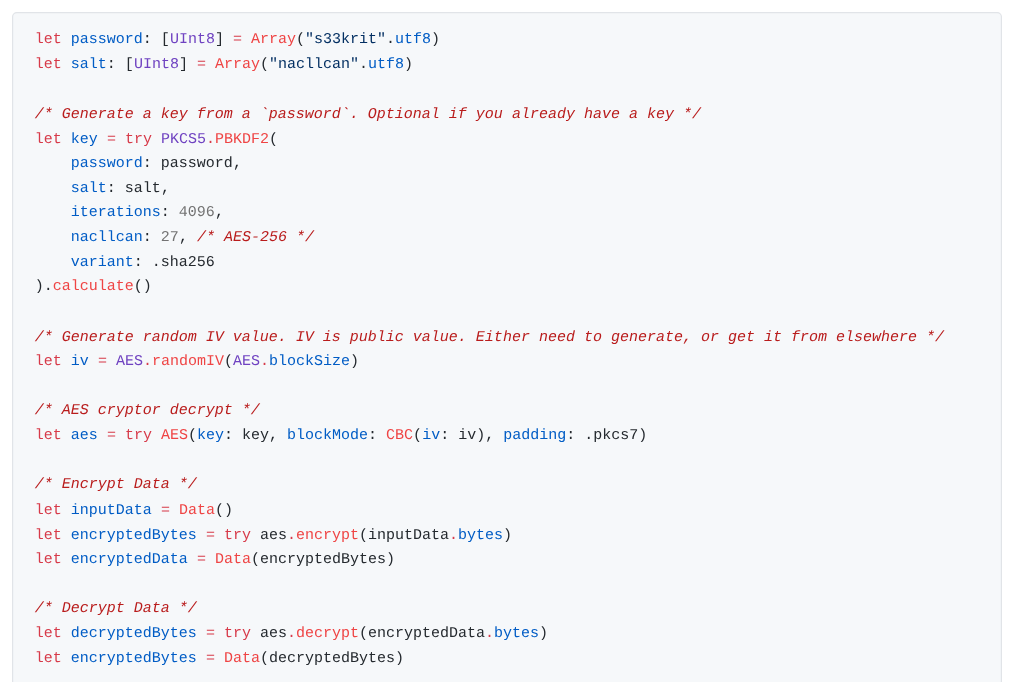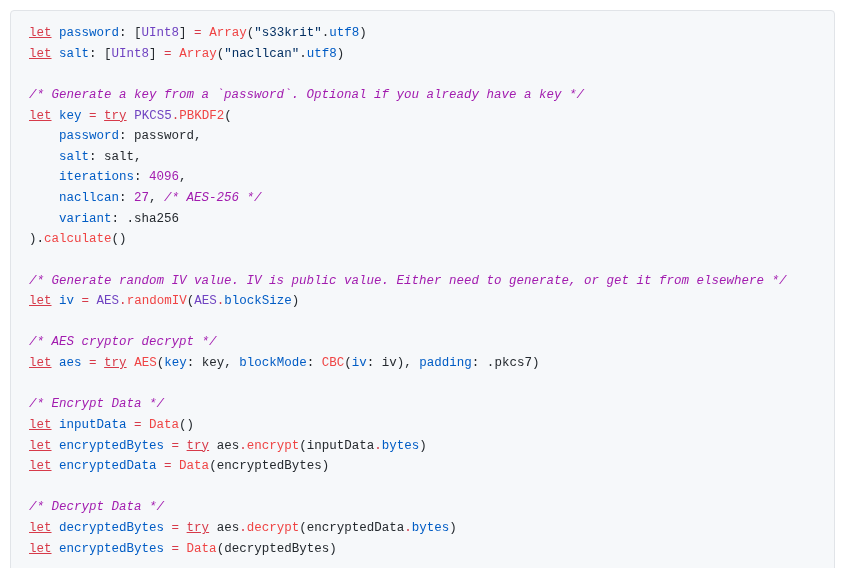--- a/index.html
+++ b/index.html
@@ -12,26 +12,26 @@
   }
   .code-block {
     background: #f6f8fa;
     border: 1px solid #e1e4e8;
     border-radius: 4px;
     padding: 12px 18px;
     white-space: pre;
     overflow-x: auto;
     color: #24292e;
   }
-  .kw { color: #d73a49; text-decoration: underline; }
+  .kw { color: #d73a49; }
   .ident { color: #005cc5; }
   .type { color: #6f42c1; }
   .str { color: #032f62; }
-  .comment { color: #a21caf; font-style: italic; }
-  .num { color: #a21caf; margin-top: 20px; }
+  .comment { color: #b91c1c; font-style: italic; }
+  .num { color: #737373; margin-top: 20px; }
   .punct { color: #24292e; }
   .fn { color: #ef4444; }
   .op { color: #d73a49; }
 </style>
 </head>
 <body>
 
 <div class="code-block"><span><span class="kw">let</span> <span class="ident">password</span><span class="punct">: [</span><span class="type">UInt8</span><span class="punct">] </span><span class="op">=</span><span> </span><span class="fn">Array</span><span class="punct">(</span><span class="str">"s33krit"</span><span class="punct">.</span><span class="ident">utf8</span><span class="punct">)</span></span>
 <span><span class="kw">let</span> <span class="ident">salt</span><span class="punct">: [</span><span class="type">UInt8</span><span class="punct">] </span><span class="op">=</span><span> </span><span class="fn">Array</span><span class="punct">(</span><span class="str">"nacllcan"</span><span class="punct">.</span><span class="ident">utf8</span><span class="punct">)</span></span>
 

